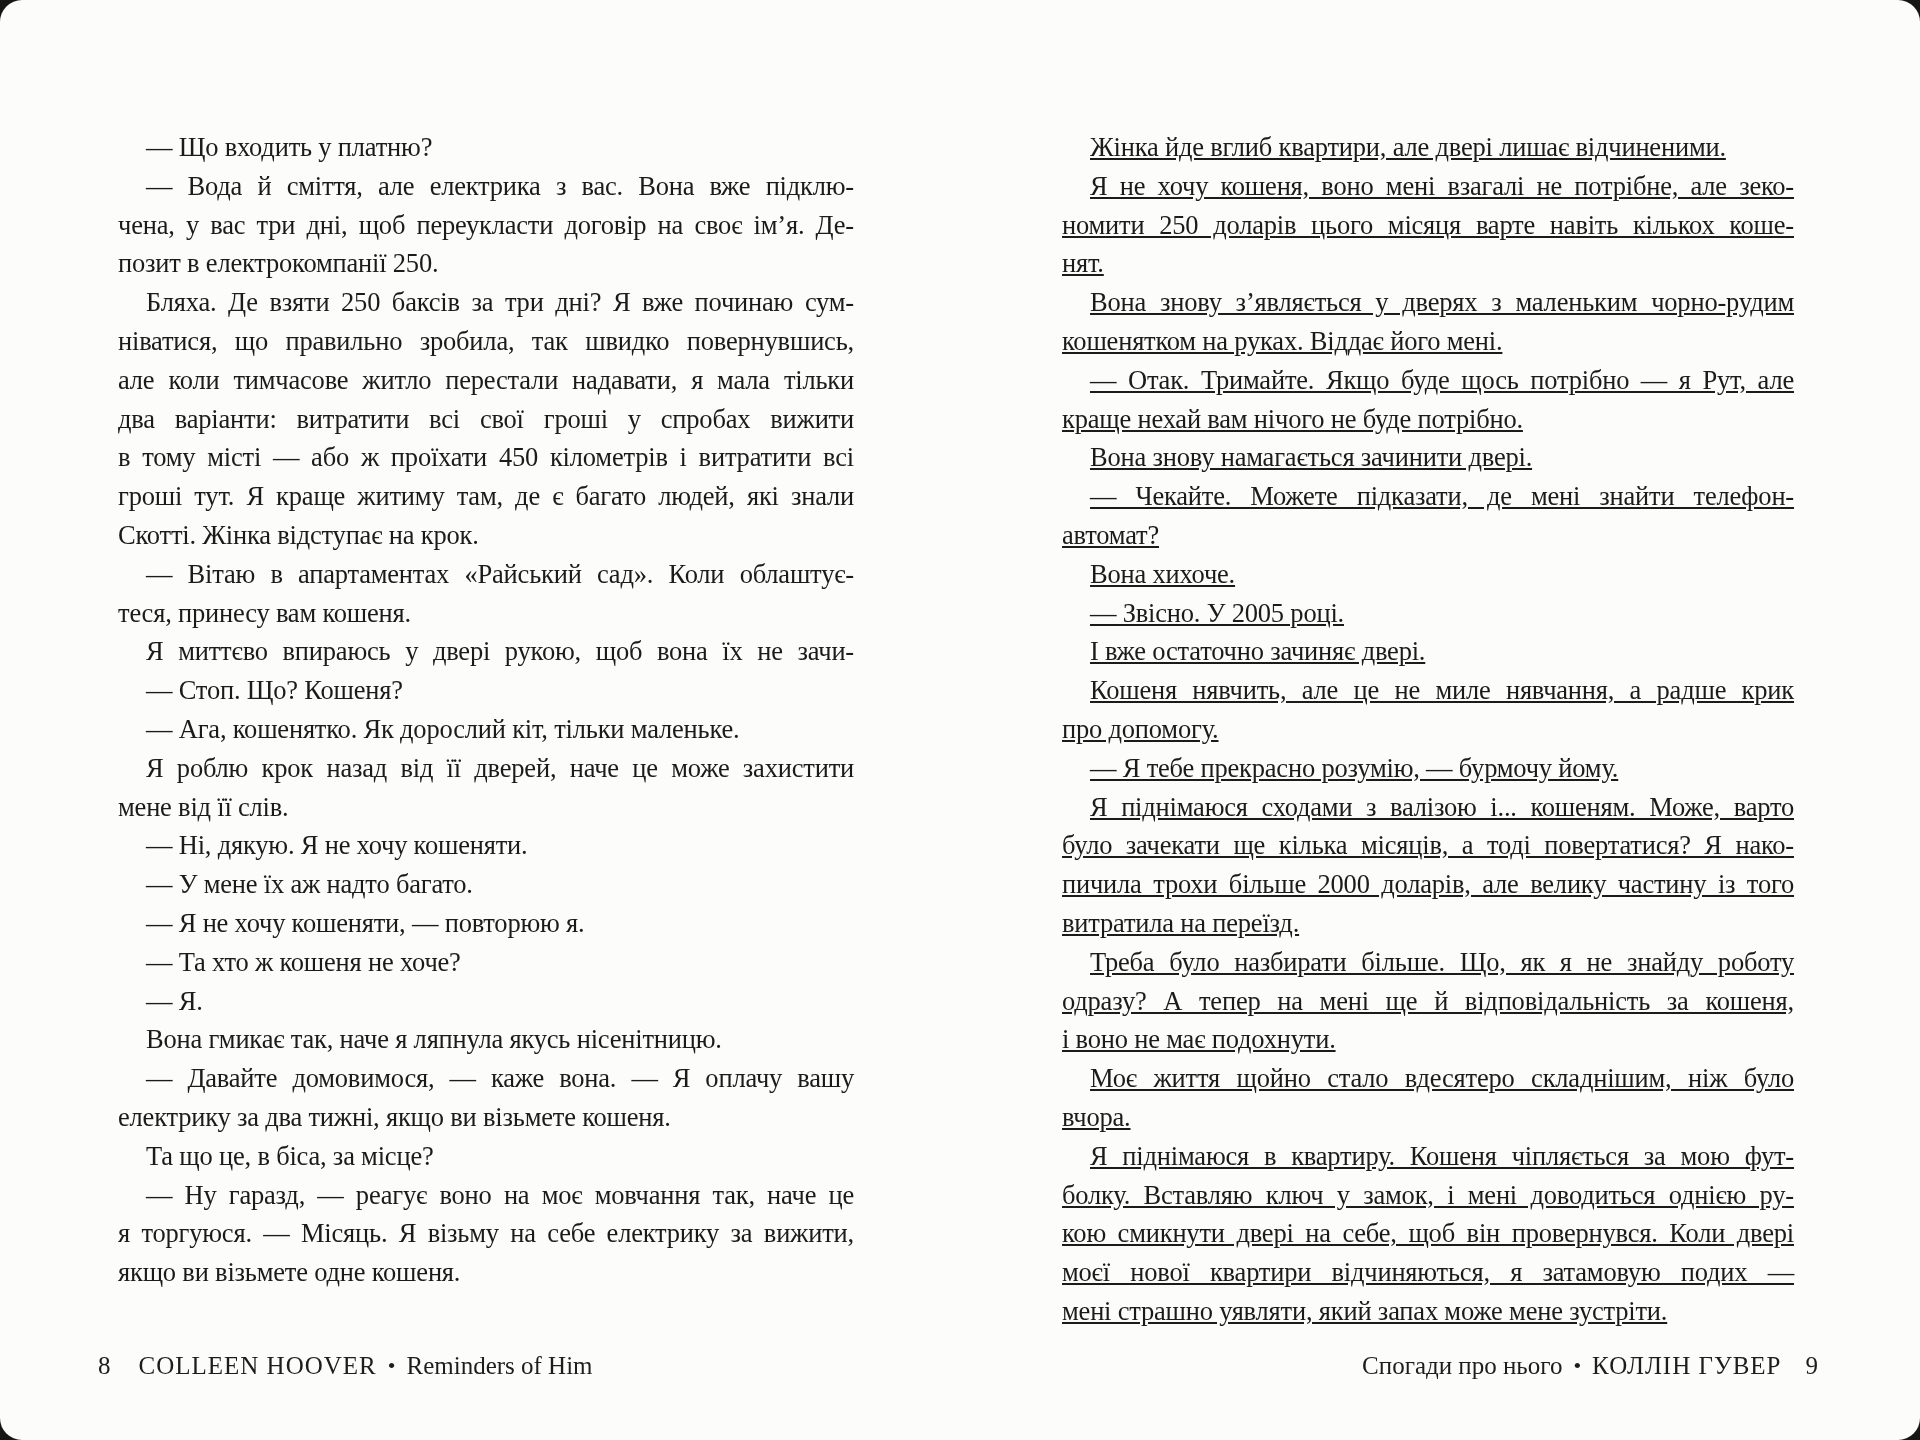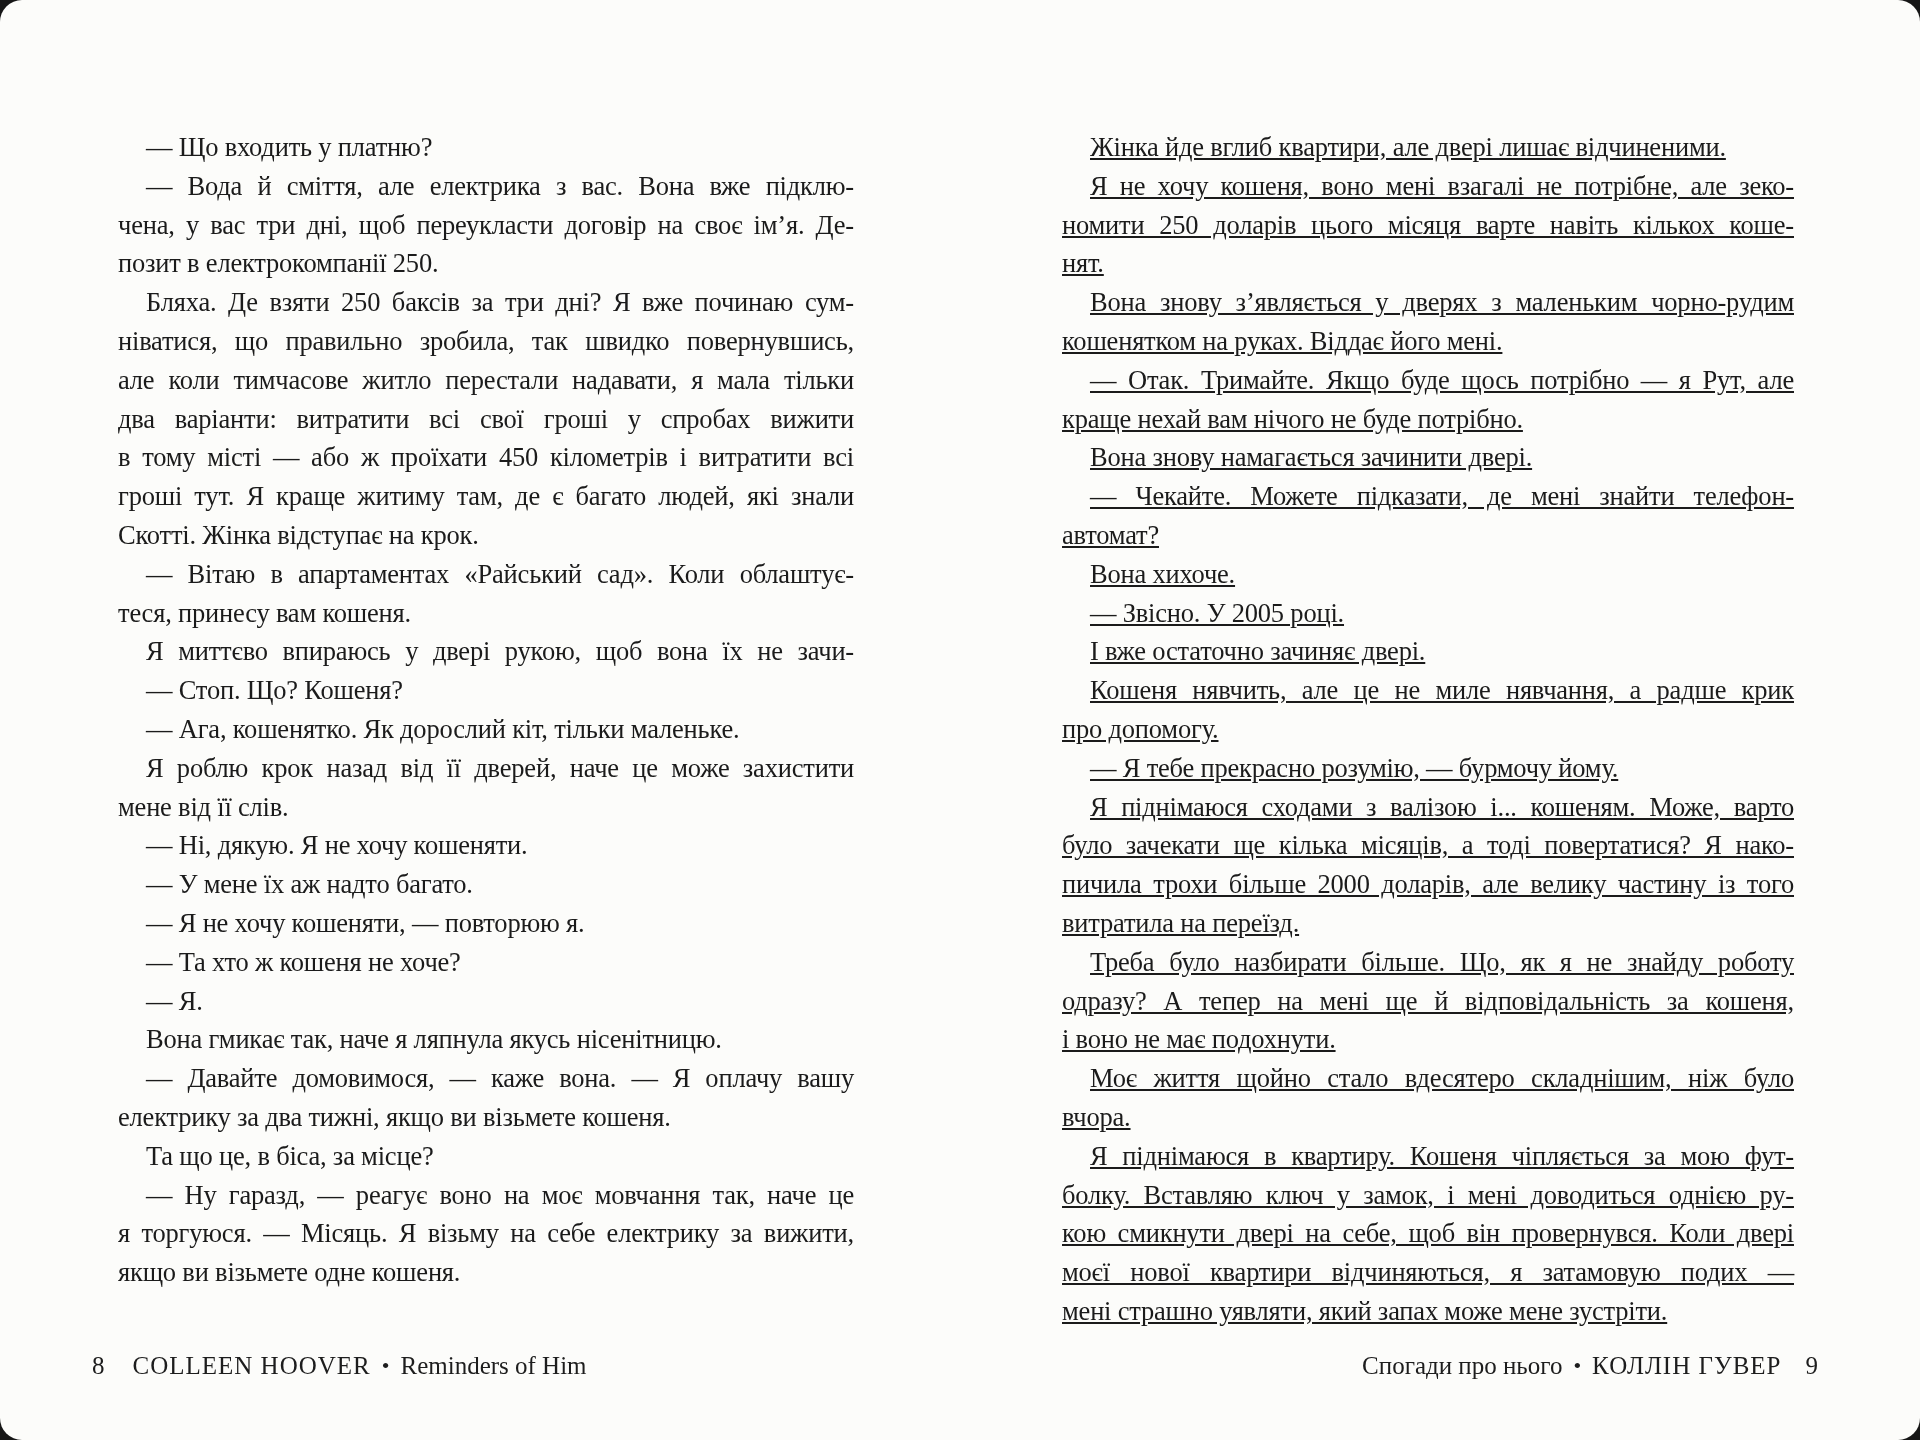--- a/index.html
+++ b/index.html
@@ -38,20 +38,21 @@
     -moz-text-align-last:justify;
   }
   .line.ind{text-indent:28px;}
   .it{}
   .footer{
     position:absolute;
     top:1352px;
     font-size:25px;
     color:#1d1d1d;
     white-space:nowrap;
+    margin-left:6px;
   }
   .footer-left{left:92px;}
   .footer-right{right:102px;text-align:center;}
   .folio{display:inline-block;}
   .footer-left .folio{margin-right:28px;}
   .footer-right .folio{margin-left:24px;}
   .caps{letter-spacing:1px;}
   .sep{display:inline-block;margin:0 11px;font-size:22px;vertical-align:1px;}
 </style>
 </head>

